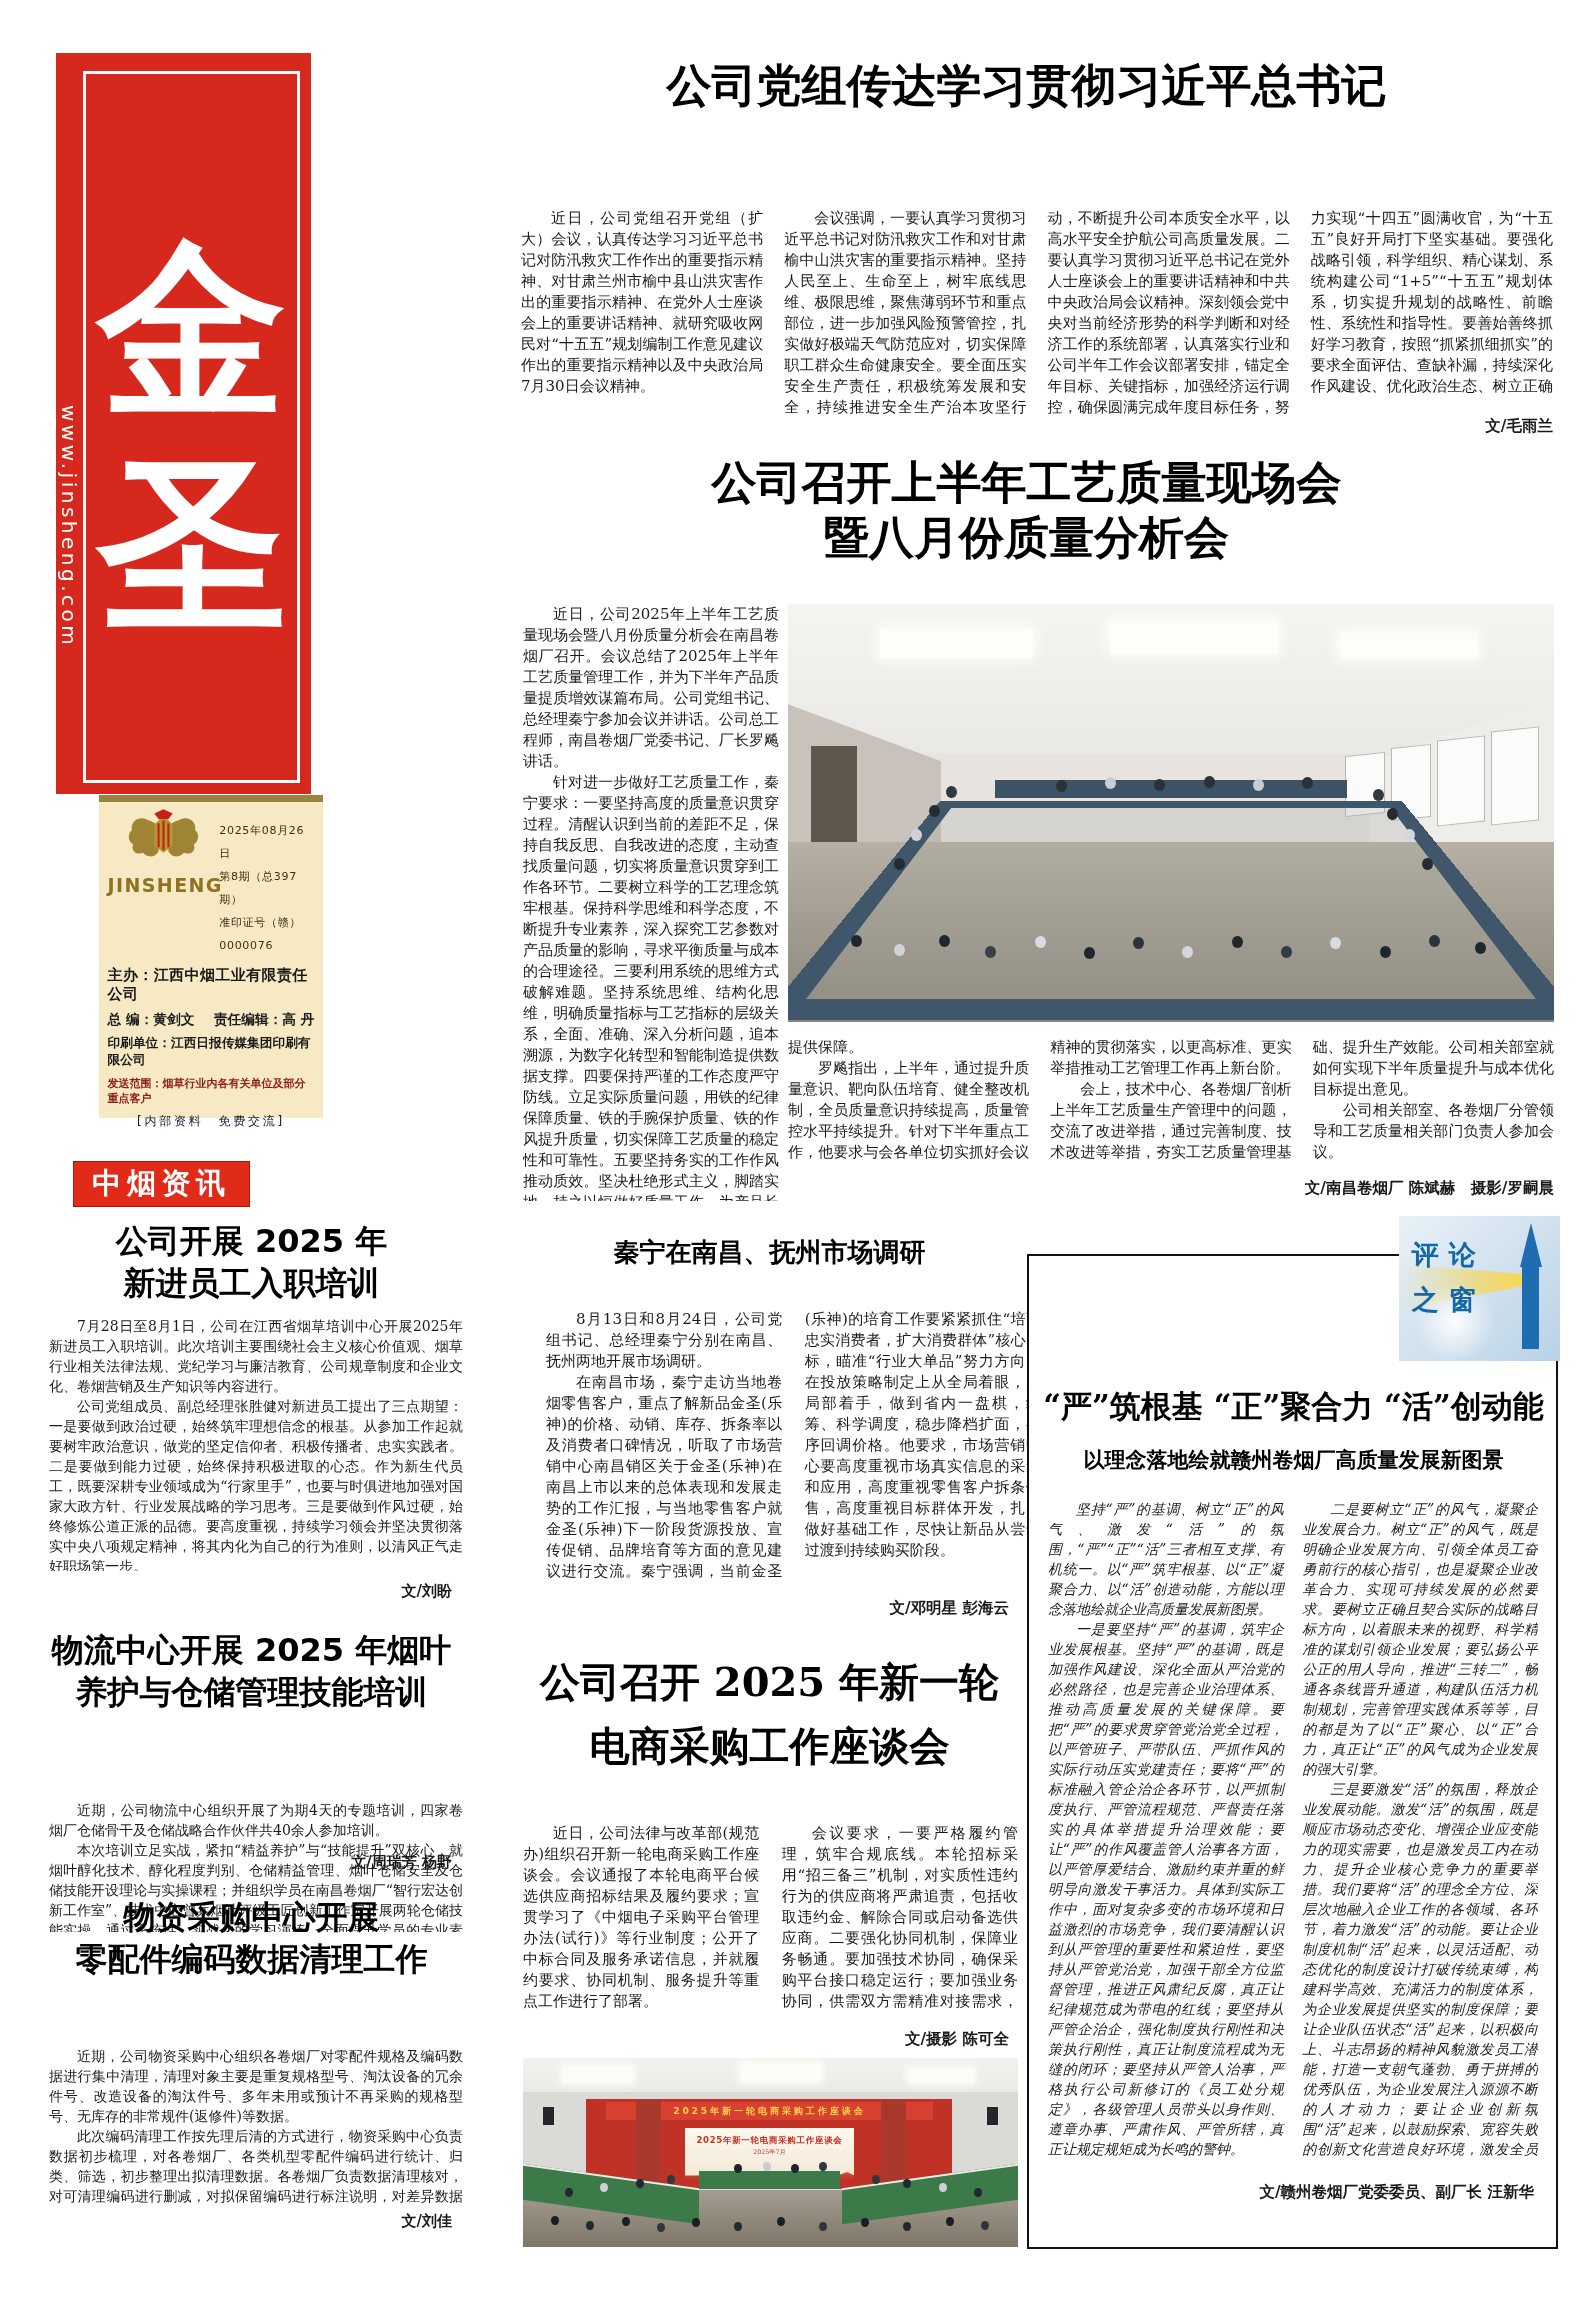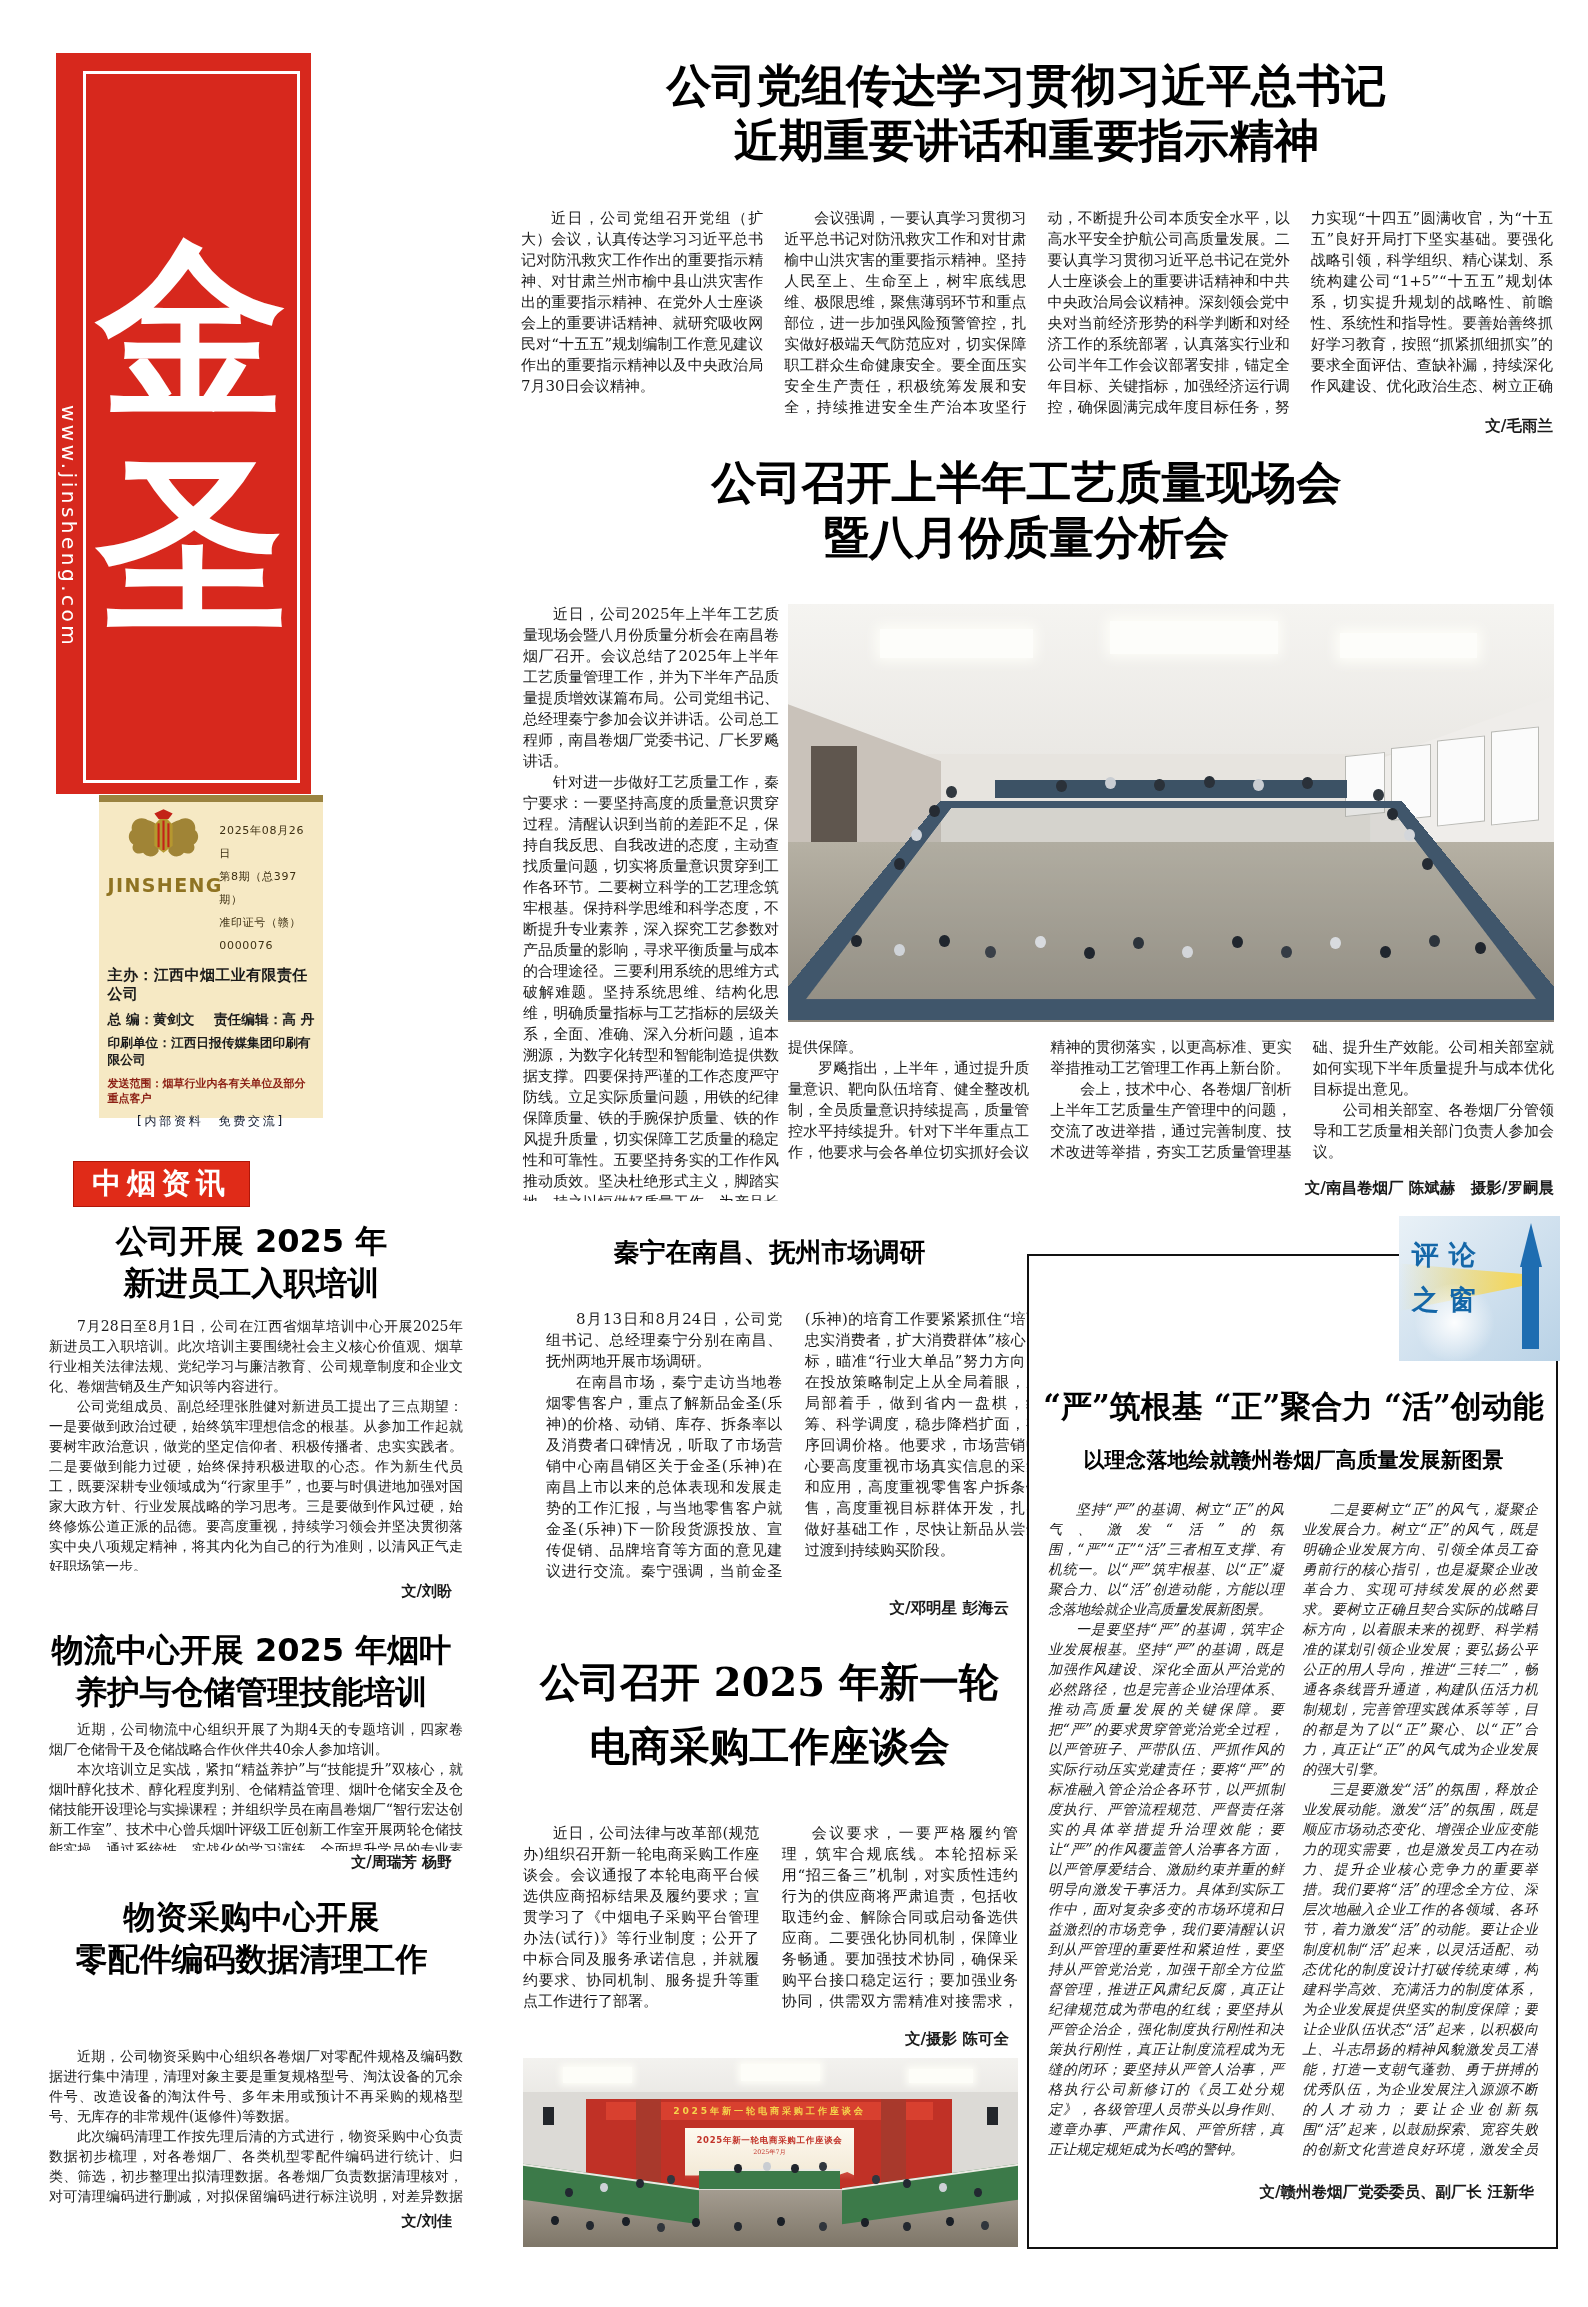--- a/index.html
+++ b/index.html
@@ -37,21 +37,21 @@
 
   
   .la-title{left:40px;width:423px;text-align:center;font-weight:900;line-height:1.32;color:#000;}
   .la-body{left:49px;width:414px;overflow:hidden;font-size:14px;line-height:20px;text-align:justify;}
   .la-body p{margin:0;text-indent:2em;}
   .la-byline{left:49px;width:403px;text-align:right;font-weight:bold;font-size:15px;}
   #la1-title{top:1220px;font-size:32px;}
   #la1-body{top:1316px;height:255px;}
   #la1-byline{top:1582px;}
   #la2-title{top:1629px;font-size:32px;}
-  #la2-body{top:1719px;height:132px;}
+  #la2-body{top:1800px;height:132px;}
   #la2-byline{top:1853px;}
   #la3-title{top:1896px;font-size:32px;}
   #la3-body{top:2046px;height:163px;}
   #la3-byline{top:2212px;}
 
   
   .headline{left:493px;width:1067px;text-align:center;font-weight:bold;color:#000;line-height:1.22;}
   #hl1{top:59px;font-size:45px;}
   #hl2{top:456px;font-size:45px;}
   #hl3{left:521px;width:497px;top:1237px;font-size:26px;text-align:center;font-weight:bold;}
@@ -236,21 +236,20 @@
   </div>
   <div id="la3-body" class="abs la-body">
     <p>近期，公司物资采购中心组织各卷烟厂对零配件规格及编码数据进行集中清理，清理对象主要是重复规格型号、淘汰设备的冗余件号、改造设备的淘汰件号、多年未用或预计不再采购的规格型号、无库存的非常规件(返修件)等数据。</p>
     <p>此次编码清理工作按先理后清的方式进行，物资采购中心负责数据初步梳理，对各卷烟厂、各类机型零配件编码进行统计、归类、筛选，初步整理出拟清理数据。各卷烟厂负责数据清理核对，对可清理编码进行删减，对拟保留编码进行标注说明，对差异数据进行复核。</p>
 
   </div>
   <div id="la3-byline" class="abs la-byline sans">文/刘佳</div>
 
   <div id="hl1" class="abs headline">
     <div>公司党组传达学习贯彻习近平总书记</div>
-    <div>近期重要讲话和重要指示精神</div>
   </div>
   <div id="a1-body" class="abs bodytxt">
     <p>近日，公司党组召开党组（扩大）会议，认真传达学习习近平总书记对防汛救灾工作作出的重要指示精神、对甘肃兰州市榆中县山洪灾害作出的重要指示精神、在党外人士座谈会上的重要讲话精神、就研究吸收网民对“十五五”规划编制工作意见建议作出的重要指示精神以及中央政治局7月30日会议精神。</p>
     <p>会议强调，一要认真学习贯彻习近平总书记对防汛救灾工作和对甘肃榆中山洪灾害的重要指示精神。坚持人民至上、生命至上，树牢底线思维、极限思维，聚焦薄弱环节和重点部位，进一步加强风险预警管控，扎实做好极端天气防范应对，切实保障职工群众生命健康安全。要全面压实安全生产责任，积极统筹发展和安全，持续推进安全生产治本攻坚行动，不断提升公司本质安全水平，以高水平安全护航公司高质量发展。二要认真学习贯彻习近平总书记在党外人士座谈会上的重要讲话精神和中共中央政治局会议精神。深刻领会党中央对当前经济形势的科学判断和对经济工作的系统部署，认真落实行业和公司半年工作会议部署安排，锚定全年目标、关键指标，加强经济运行调控，确保圆满完成年度目标任务，努力实现“十四五”圆满收官，为“十五五”良好开局打下坚实基础。要强化战略引领，科学组织、精心谋划、系统构建公司“1+5”“十五五”规划体系，切实提升规划的战略性、前瞻性、系统性和指导性。要善始善终抓好学习教育，按照“抓紧抓细抓实”的要求全面评估、查缺补漏，持续深化作风建设、优化政治生态、树立正确政绩观，推动学习教育走深走实、见行见效。</p>
   </div>
   <div id="a1-byline" class="abs sans">文/毛雨兰</div>
 
   <div id="hl2" class="abs headline">
     <div>公司召开上半年工艺质量现场会</div>
     <div>暨八月份质量分析会</div>

